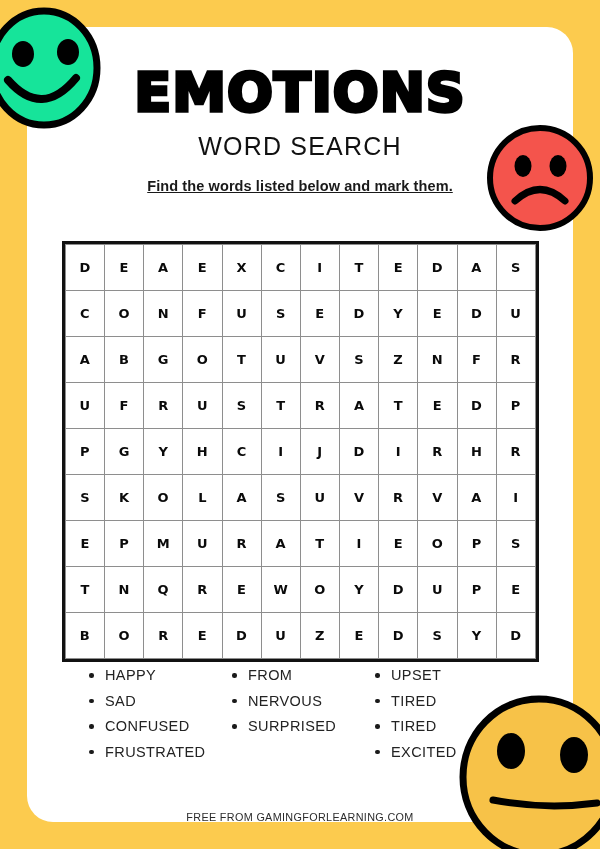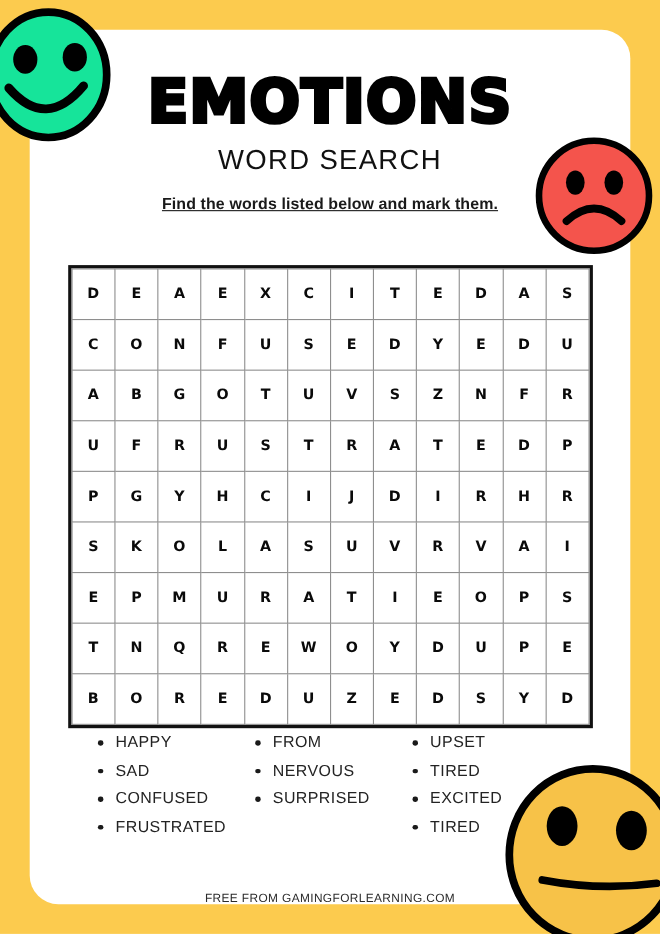--- a/index.html
+++ b/index.html
@@ -299,22 +299,22 @@
         <li>FRUSTRATED</li>
       </ul>
       <ul class="word-column">
         <li>FROM</li>
         <li>NERVOUS</li>
         <li>SURPRISED</li>
       </ul>
       <ul class="word-column">
         <li>UPSET</li>
         <li>TIRED</li>
+        <li>TIRED</li>
         <li>EXCITED</li>
-        <li>TIRED</li>
       </ul>
     </div>
 
   <div id="footer-credit">FREE FROM GAMINGFORLEARNING.COM</div>
 </div>
 
 <svg class="face" id="face-happy" width="120" height="128" viewBox="0 0 120 128">
   <ellipse cx="54" cy="62" rx="53" ry="57" fill="#16E49A" stroke="#000000" stroke-width="7"></ellipse>
   <ellipse cx="33" cy="48" rx="11" ry="13" fill="#000000"></ellipse>
   <ellipse cx="78" cy="46" rx="11" ry="13" fill="#000000"></ellipse>

